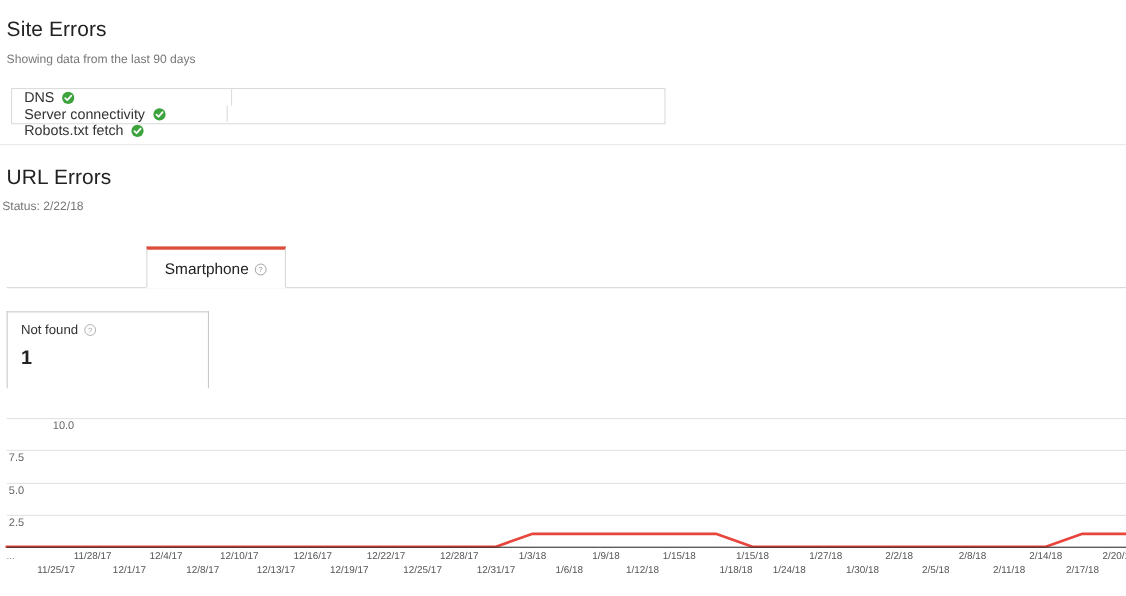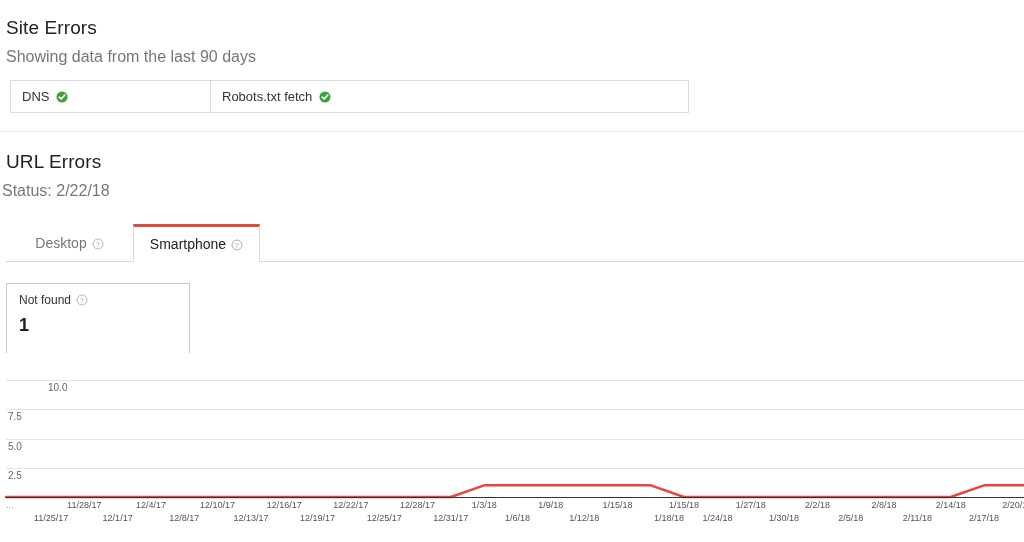--- a/index.html
+++ b/index.html
@@ -21,41 +21,42 @@
   .section-title {
     position: absolute;
     font-size: 19px;
     font-weight: 400;
     color: #222222;
     letter-spacing: 0.1px;
     white-space: nowrap;
   }
   .section-sub {
     position: absolute;
-    font-size: 16px;
+    font-size: 11px;
     color: #777777;
     white-space: nowrap;
   }
 
   #site-errors-title { left: 6px; top: 17px; }
   #site-errors-sub   { left: 6px; top: 48px; }
   #url-errors-title  { left: 6px; top: 151px; }
   #url-errors-sub    { left: 2px; top: 182px; }
 
   
   #site-errors-table {
     position: absolute;
     left: 10px;
     top: 80px;
-    width: 679px;
+    width: 595px;
     height: 33px;
     border: 1px solid #dcdcdc;
     box-sizing: border-box;
     display: flex;
     background: #ffffff;
+    flex-direction: column;
   }
   .status-cell {
     box-sizing: border-box;
     height: 100%;
     display: flex;
     align-items: center;
     padding-left: 11px;
     border-right: 1px solid #dcdcdc;
     font-size: 13px;
     color: #333333;
@@ -247,49 +248,49 @@
 <div id="site-errors-table">
   <div class="status-cell c0">
     <span class="cell-label">DNS</span>
     <span class="check-icon">
       <svg viewBox="0 0 16 16" width="12" height="12" aria-hidden="true">
         <circle cx="8" cy="8" r="7.4" fill="#3da33d"></circle>
         <path d="M4.3 8.2 L6.9 10.7 L11.8 5.2" fill="none" stroke="#ffffff" stroke-width="2.1" stroke-linecap="round" stroke-linejoin="round"></path>
       </svg>
     </span>
   </div>
+  <div class="status-cell c1">
+    <span class="cell-label">Server connectivity</span>
+    <span class="check-icon">
+      <svg viewBox="0 0 16 16" width="12" height="12" aria-hidden="true">
+        <circle cx="8" cy="8" r="7.4" fill="#3da33d"></circle>
+        <path d="M4.3 8.2 L6.9 10.7 L11.8 5.2" fill="none" stroke="#ffffff" stroke-width="2.1" stroke-linecap="round" stroke-linejoin="round"></path>
+      </svg>
+    </span>
+  </div>
   <div class="status-cell c2">
     <span class="cell-label">Robots.txt fetch</span>
     <span class="check-icon">
       <svg viewBox="0 0 16 16" width="12" height="12" aria-hidden="true">
         <circle cx="8" cy="8" r="7.4" fill="#3da33d"></circle>
         <path d="M4.3 8.2 L6.9 10.7 L11.8 5.2" fill="none" stroke="#ffffff" stroke-width="2.1" stroke-linecap="round" stroke-linejoin="round"></path>
       </svg>
     </span>
   </div>
 </div>
 
 <div id="section-divider"></div>
 
 <div class="section-title" id="url-errors-title">URL Errors</div>
 
 <div class="section-sub" id="url-errors-sub">Status: 2/22/18</div>
 
 <div id="tabs">
   <div id="tabs-baseline"></div>
 
-  <div class="tab" id="tab-desktop">
-    <span class="tab-label">Desktop</span>
-    <span class="help-icon">
-      <svg viewBox="0 0 16 16" width="12" height="12" aria-hidden="true">
-        <circle cx="8" cy="8" r="6.6" fill="none" stroke="#aaaaaa" stroke-width="1.1"></circle>
-        <text x="8" y="11.6" text-anchor="middle" font-size="9" font-family="Liberation Sans, sans-serif" fill="#aaaaaa">?</text>
-      </svg>
-    </span>
-  </div>
 
   <div class="tab" id="tab-smartphone">
     <span class="tab-label">Smartphone</span>
     <span class="help-icon">
       <svg viewBox="0 0 16 16" width="12" height="12" aria-hidden="true">
         <circle cx="8" cy="8" r="6.6" fill="none" stroke="#999999" stroke-width="1.1"></circle>
         <text x="8" y="11.6" text-anchor="middle" font-size="9" font-family="Liberation Sans, sans-serif" fill="#999999">?</text>
       </svg>
     </span>
   </div>

